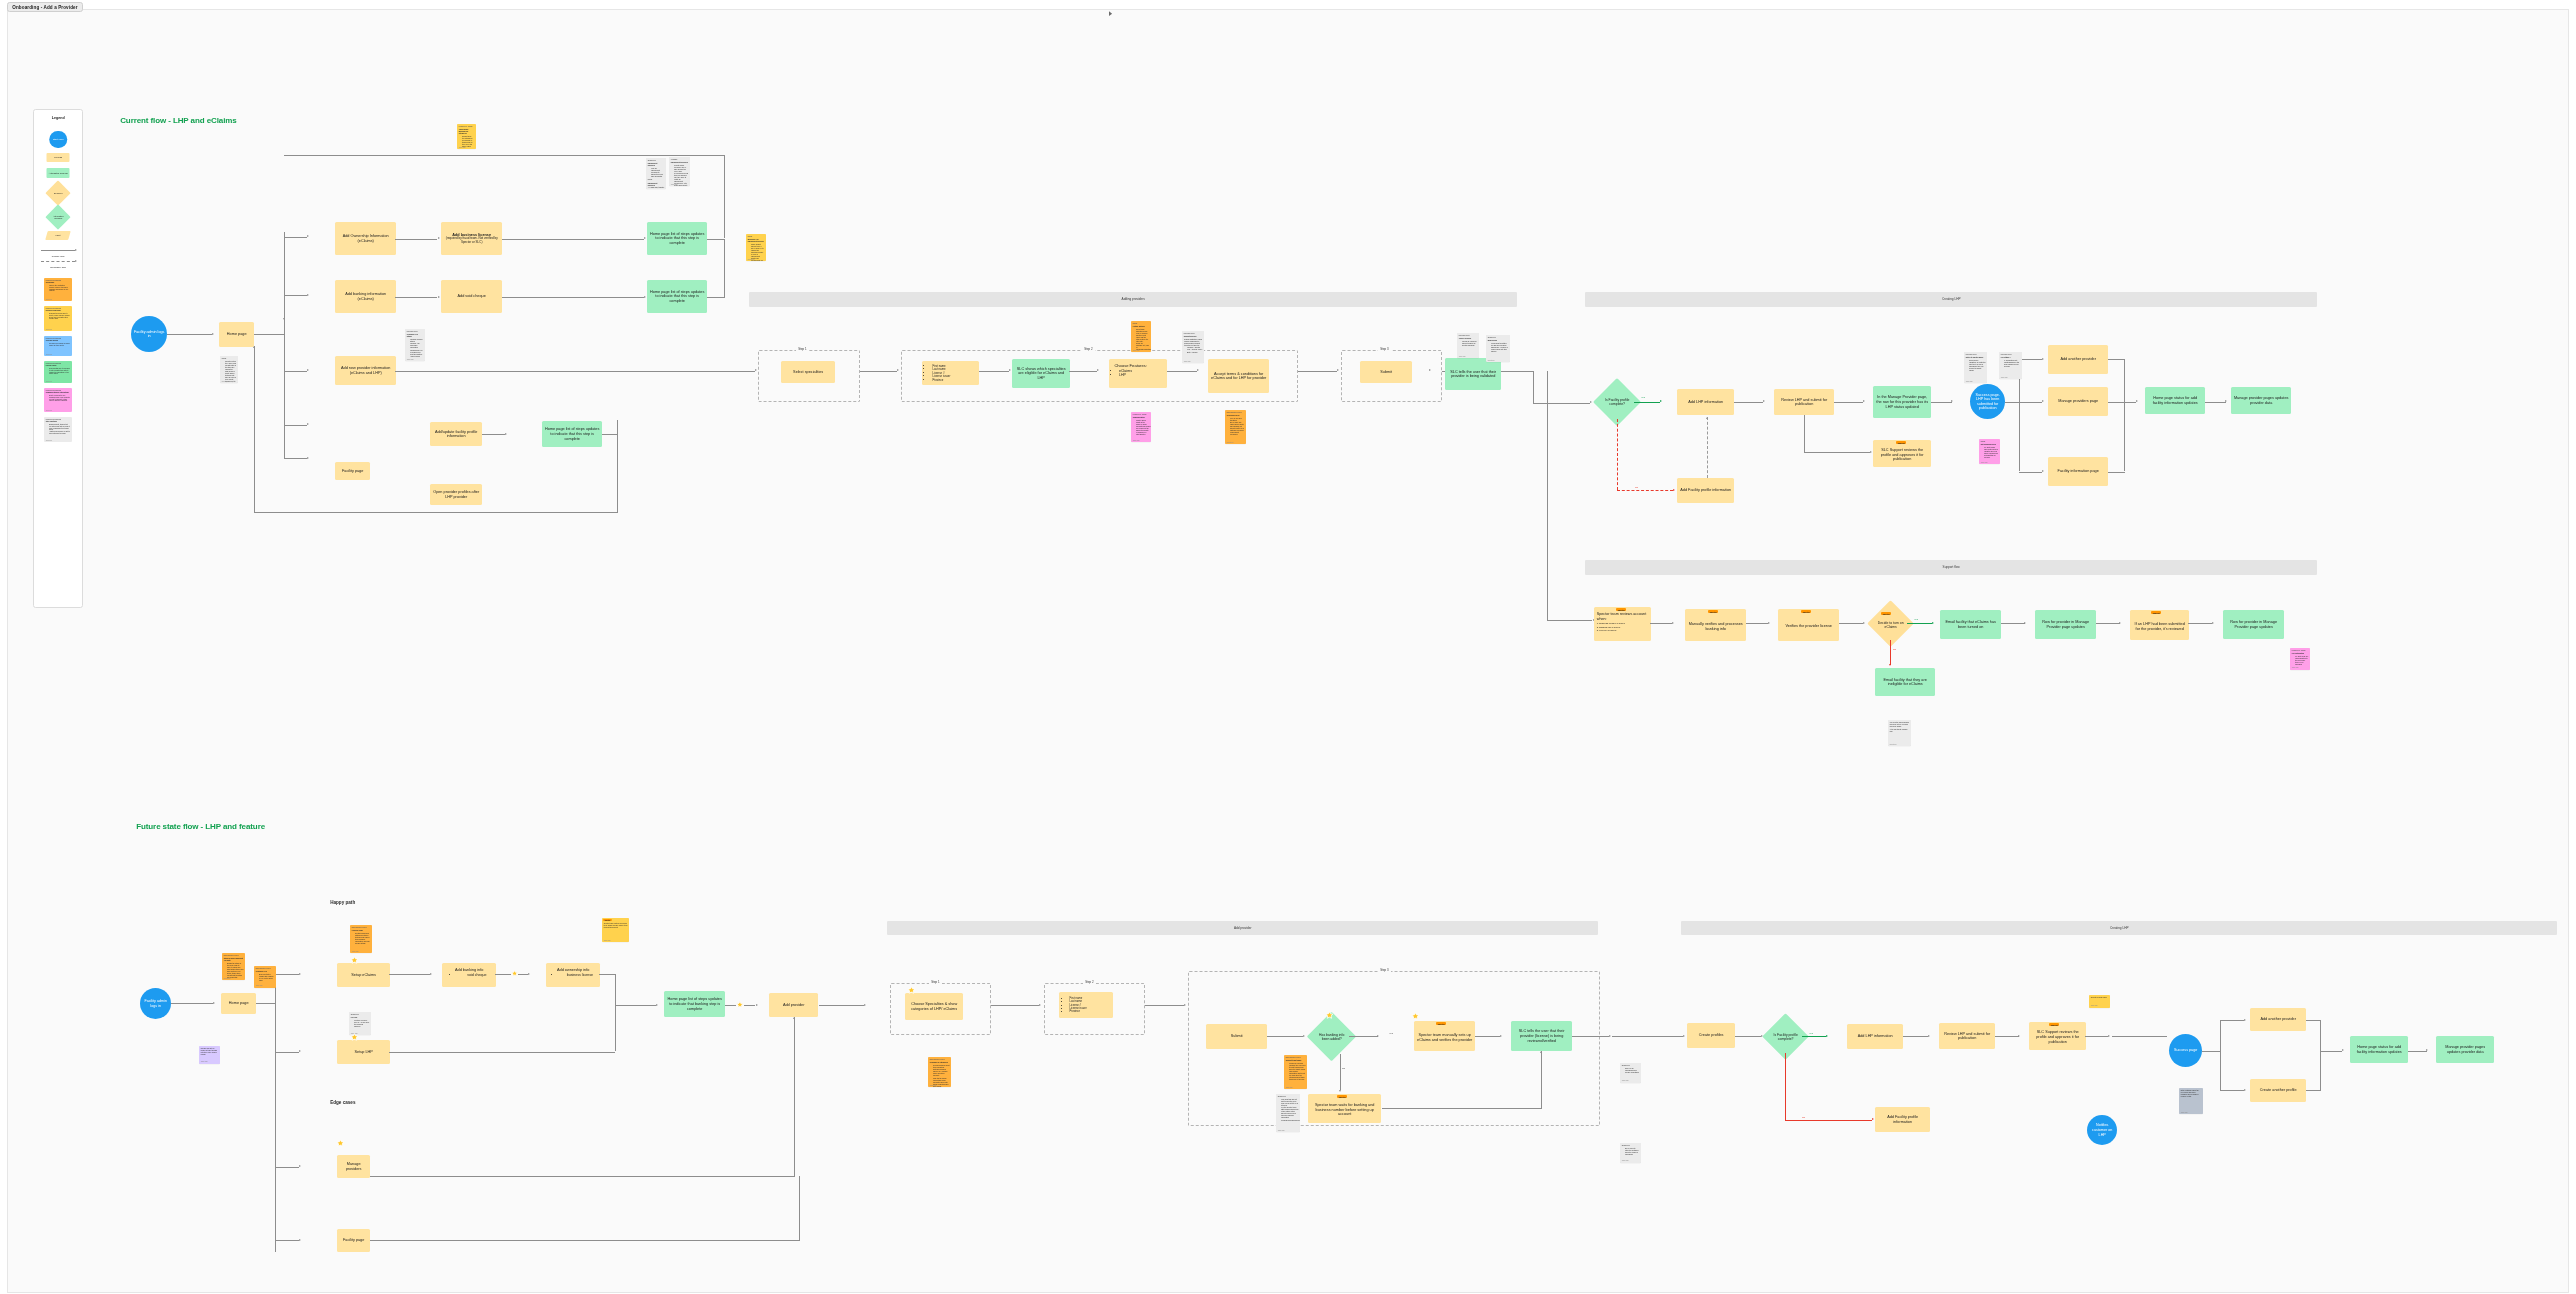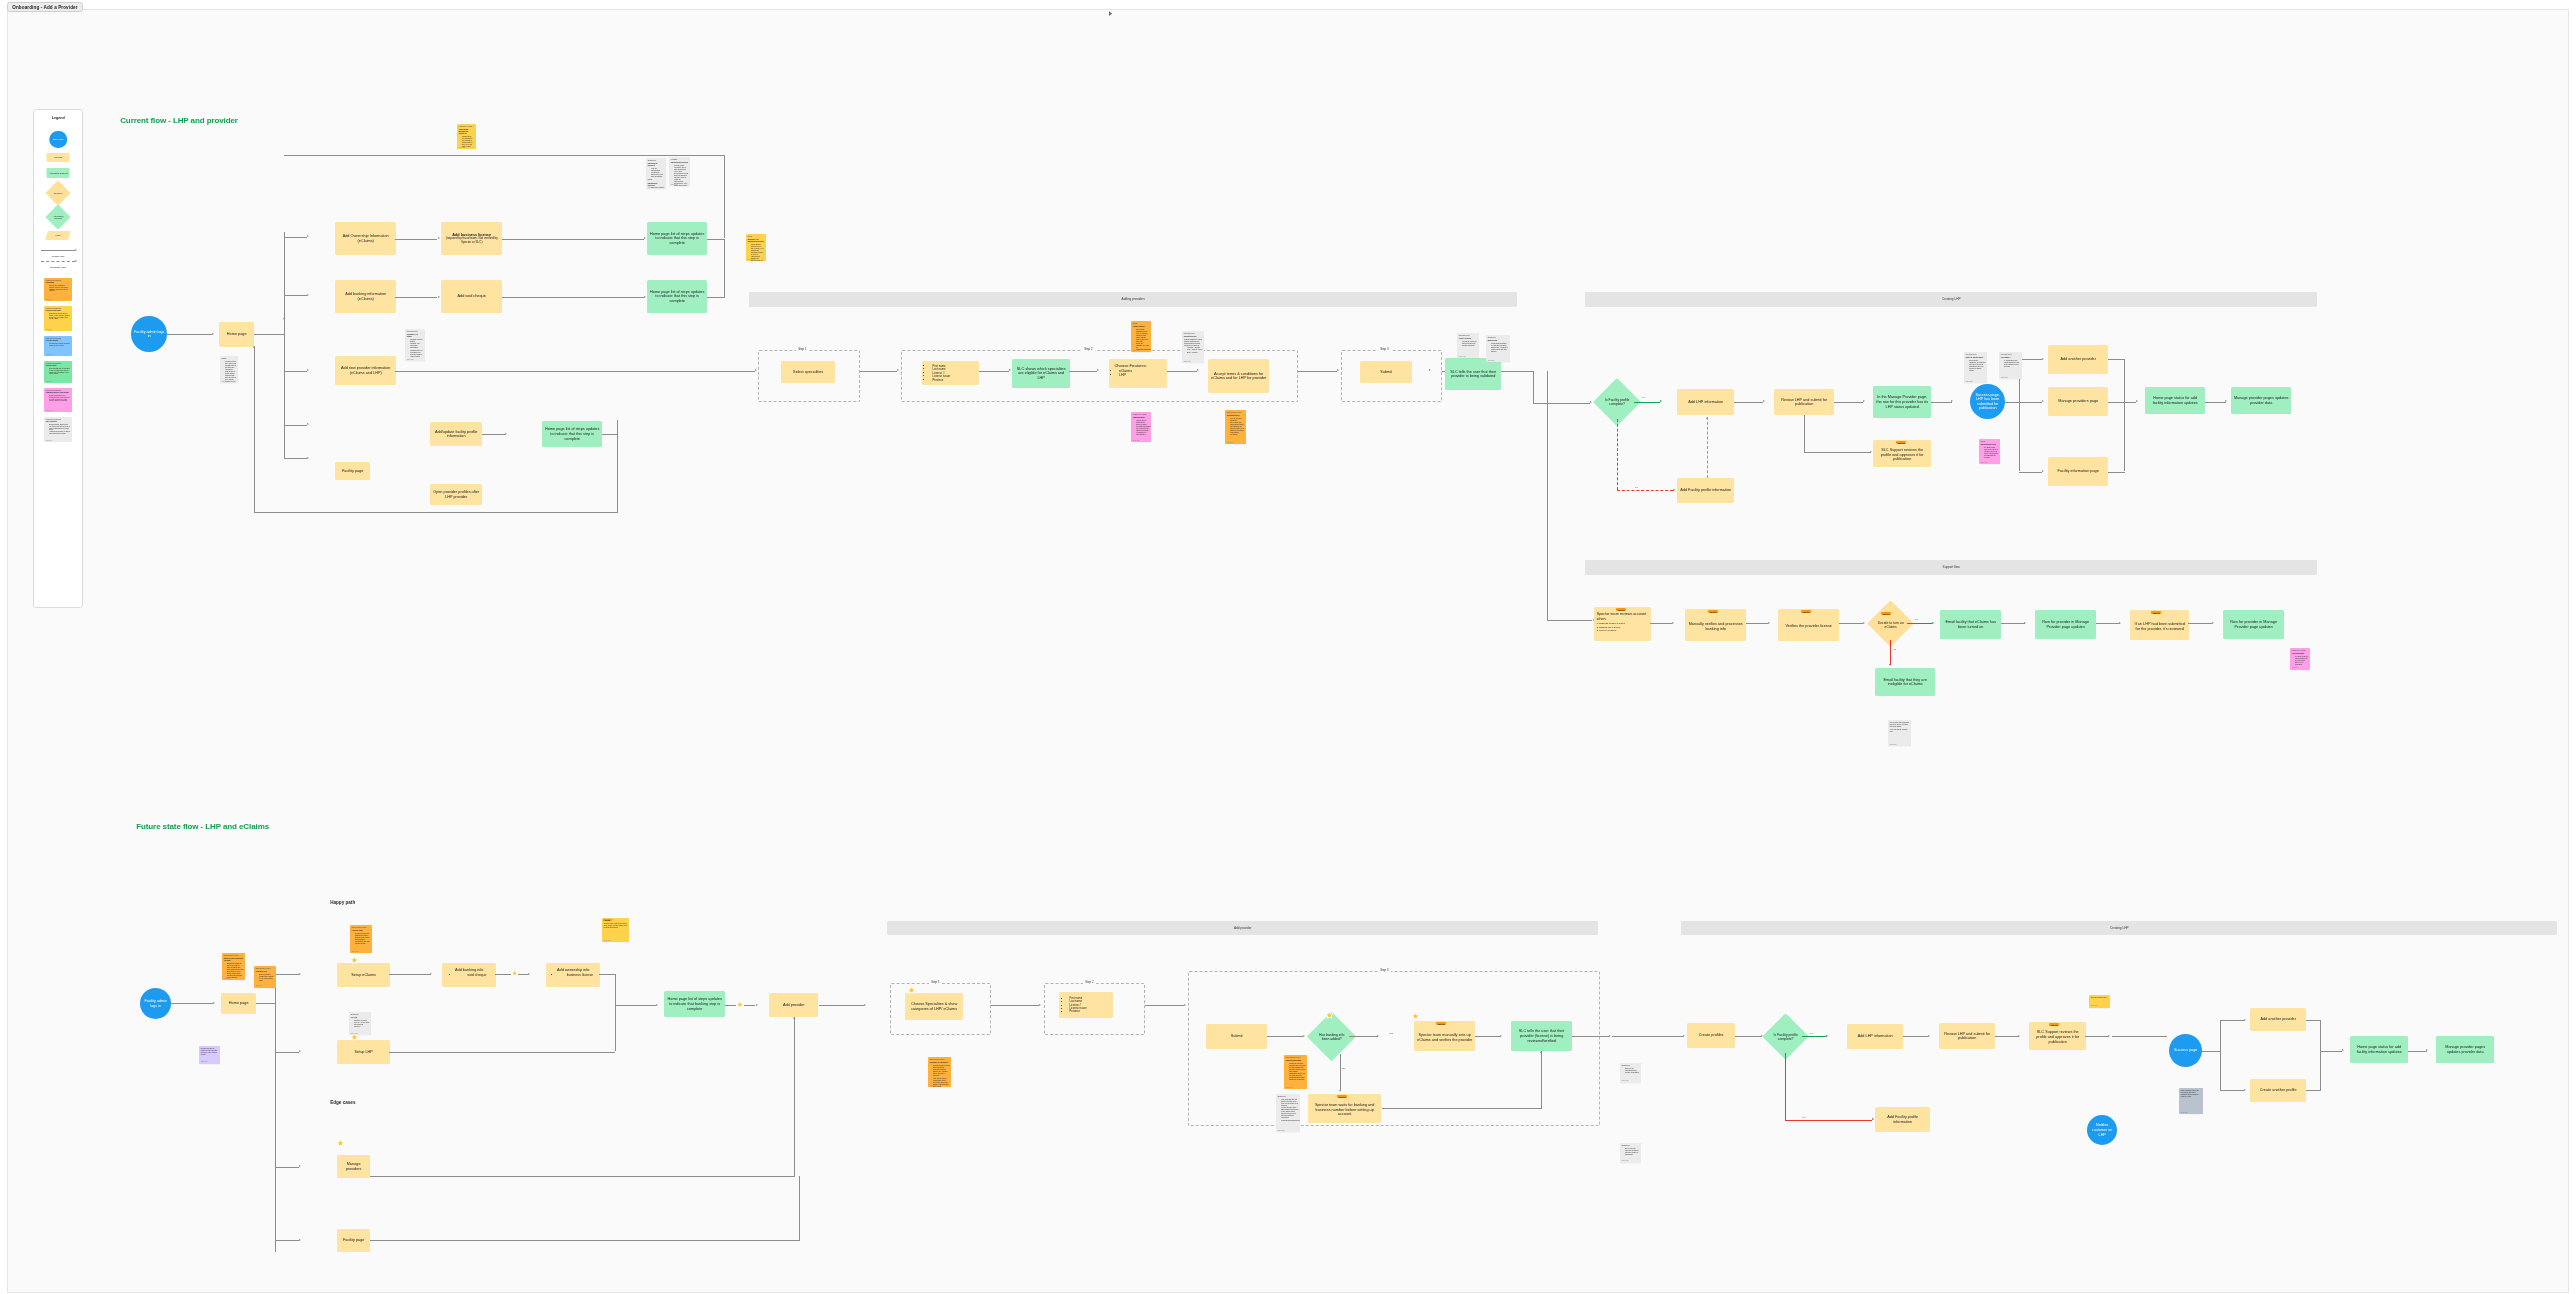--- a/index.html
+++ b/index.html
@@ -231,21 +231,21 @@
       <span class="tag">POTENTIAL SOLUTIONS</span>
       <span class="ttl">Other solutions</span>
       <ul>
         <li>Enhancements, triggers that pre-action SLC that we push at TPS or subsequent not brand driven.</li>
         <li>Additional knowledge or data to help customers the flows.</li>
       </ul>
       <span class="auth">Jordan Craig</span>
     </div>
   </div>
 
-  <div class="section-title" style="left:112px;top:106px;">Current flow - LHP and provider</div>
+  <div class="section-title" style="left:112px;top:106px;">Current flow - LHP and eClaims</div>
 
   <div class="lane" style="left:741px;top:282px;width:768px;height:14.4px;">Adding providers</div>
   <div class="lane" style="left:1577px;top:282px;width:732px;height:14.4px;">Creating LHP</div>
   <div class="lane" style="left:1577px;top:550px;width:732px;height:14.4px;">Support flow</div>
 
   <div class="node startend" style="left:123px;top:306px;width:36px;height:36px;">
     <span>Facility admin logs in</span>
   </div>
   <div class="ln lnh" style="left:159px;top:324px;width:45px;"></div>
   <div class="arrow ar-r" style="left:204px;top:323px;"></div>
@@ -724,21 +724,21 @@
     <span class="auth">Jordan Craig</span>
   </div>
 
   <div class="sticky s-pink" style="left:1958px;top:439px;width:0;height:0;opacity:0;">
     <ul>
         <li>Email facility that they are ineligible for eClaims</li>
       </ul>
     <span class="auth">Jordan Craig</span>
   </div>
 
-  <div class="section-title" style="left:128px;top:812px;">Future state flow - LHP and eClaims</div>
+  <div class="section-title" style="left:128px;top:812px;">Future state flow - LHP and feature</div>
 
   <div class="grouplabel" style="left:322px;top:890px;">Happy path</div>
   <div class="grouplabel" style="left:322px;top:1090px;">Edge cases</div>
 
   <div class="lane" style="left:879px;top:911px;width:711px;height:13.4px;">Add provider</div>
   <div class="lane" style="left:1673px;top:911px;width:876px;height:13.4px;">Creating LHP</div>
 
   <div class="node startend" style="left:132px;top:978px;width:31px;height:31px;">
     <span>Facility admin logs in</span>
   </div>

